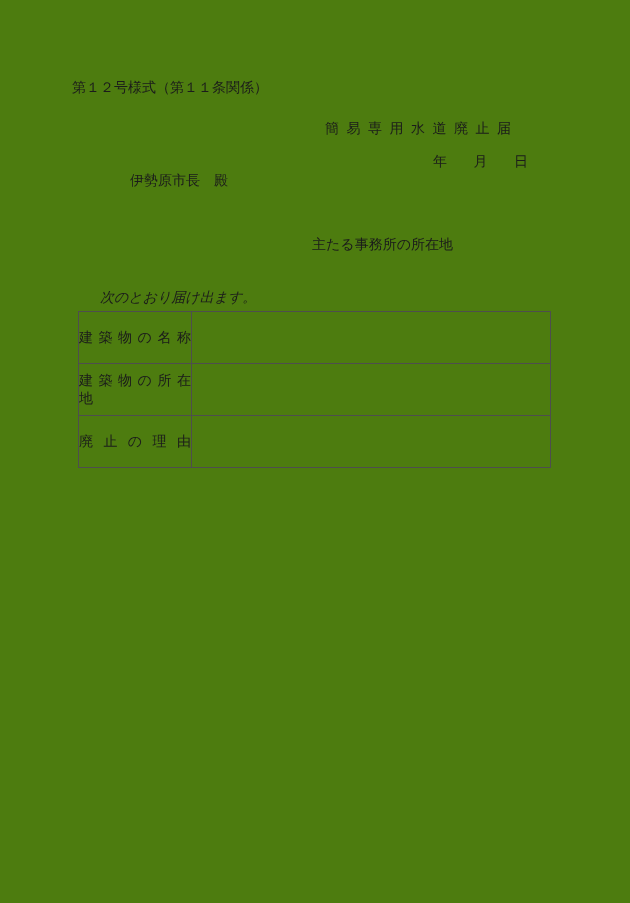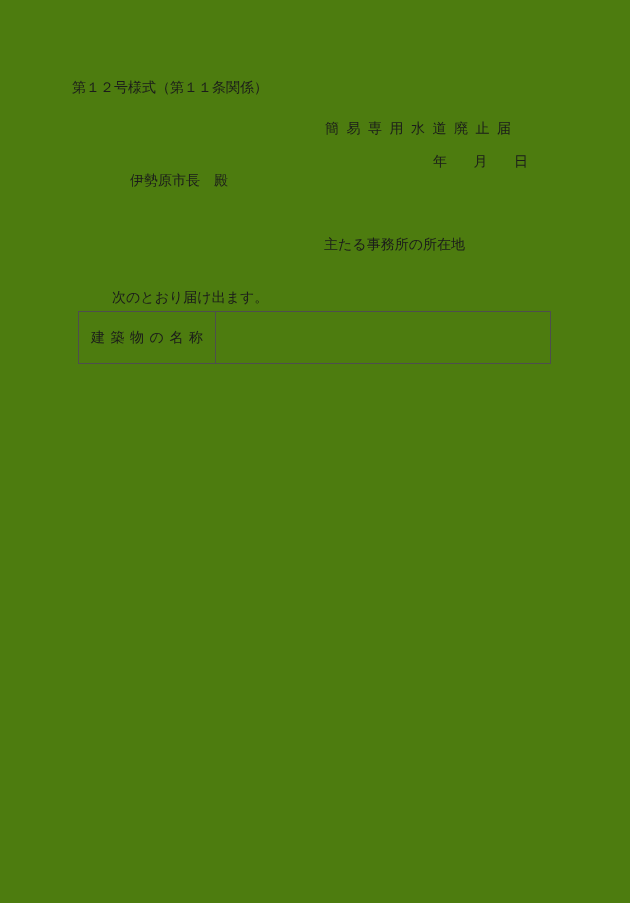--- a/index.html
+++ b/index.html
@@ -17,38 +17,38 @@
   .doc-title {
     left:0; top:120px; width:506px;
     text-align:right; letter-spacing:2px; white-space:pre;margin-left:7px;
   }
   .date-line {
     left:433px; top:153px; width:95px;
     display:flex; justify-content:space-between;
   }
   .addressee { left:90px; top:172px;margin-left:40px; }
   .sender-block { left:312px; top:191px; line-height:21.7px; }
-  .sender-block div { white-space:pre;margin-left:12px; }
-  .declaration { left:112px; top:289px; }
+  .sender-block div { white-space:pre; }
+  .declaration { left:100px; top:289px;font-style:italic; }
 
   table.form-table {
     position:absolute; left:78px; top:311px;
     width:473px;
     border-collapse:collapse;
     table-layout:fixed;
     font-size:14px; color:#1b1b1b;
   }
   table.form-table th, table.form-table td {
     border:1px solid #4e4e4e;
     height:51px;
     vertical-align:middle;
   }
   table.form-table th {
     width:112px;
-    padding:0 12px;
+    padding:0 0;
     font-weight:normal;
     text-align:justify;
     text-align-last:justify;
     white-space:normal;
   }
   table.form-table td { padding:0; }
   .cell-date {
     display:flex; justify-content:space-between;
     width:127px; margin-left:99px;
   }
@@ -75,16 +75,24 @@
   </div>
 
   <div class="abs declaration">次のとおり届け出ます。</div>
 
   <table class="form-table">
     <tbody>
         <tr>
       <th>建 築 物 の 名 称</th>
       <td></td>
     </tr>
+    <tr>
+      <th>建 築 物 の 所 在 地</th>
+      <td></td>
+    </tr>
+    <tr>
+      <th>廃 止 の 理 由</th>
+      <td></td>
+    </tr>
   </tbody>
     </table>
 
 </div>
 
 </body></html>

